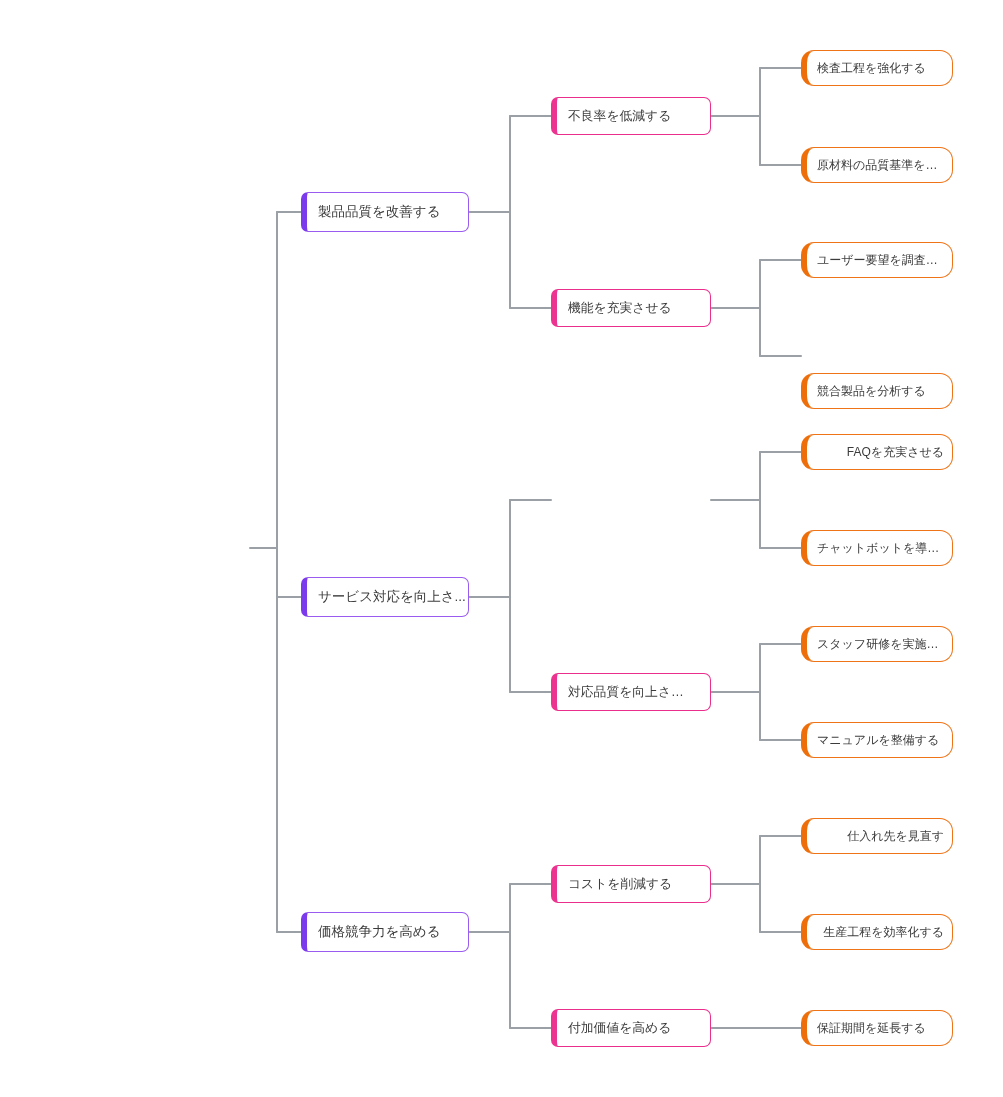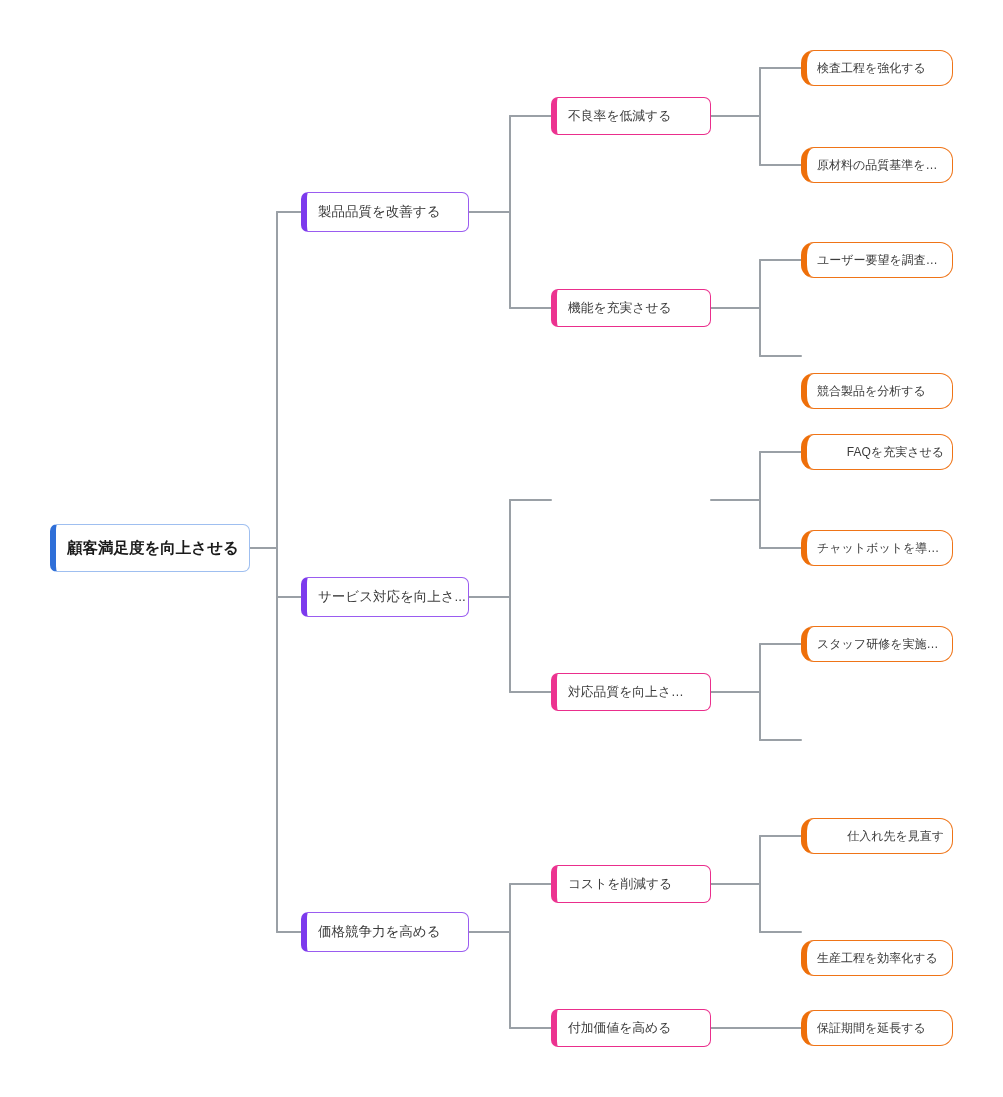--- a/index.html
+++ b/index.html
@@ -163,23 +163,20 @@
       <path d="M711,884 H760"></path>
       <path d="M760,836 V932"></path>
       <path d="M760,836 H801"></path>
       <path d="M760,932 H801"></path>
 
       <path d="M711,1028 H801"></path>
 
     </g>
   </svg>
 
-  <div class="node level-0" style="top:524px;">
-    <span class="label">顧客満足度を向上させる</span>
-  </div>
 
   <div class="node level-1" style="top:192px;">
     <span class="label">製品品質を改善する</span>
   </div>
   <div class="node level-1" style="top:577px;">
     <span class="label">サービス対応を向上さ...</span>
   </div>
   <div class="node level-1" style="top:912px;">
     <span class="label">価格競争力を高める</span>
   </div>
@@ -214,23 +211,26 @@
   </div>
   <div class="node level-3 bold-label" style="top:434px;">
     <span class="label">FAQを充実させる</span>
   </div>
   <div class="node level-3" style="top:530px;">
     <span class="label">チャットボットを導入する</span>
   </div>
   <div class="node level-3" style="top:626px;">
     <span class="label">スタッフ研修を実施する</span>
   </div>
+  <div class="node level-3" style="top:722px;">
+    <span class="label">マニュアルを整備する</span>
+  </div>
   <div class="node level-3" style="top:818px;text-align:right;">
     <span class="label">仕入れ先を見直す</span>
   </div>
-  <div class="node level-3" style="top:940px;">
+  <div class="node level-3" style="top:914px;text-align:right;">
     <span class="label">生産工程を効率化する</span>
   </div>
   <div class="node level-3" style="top:1010px;">
     <span class="label">保証期間を延長する</span>
   </div>
 
 </div>
 
 </body></html>

